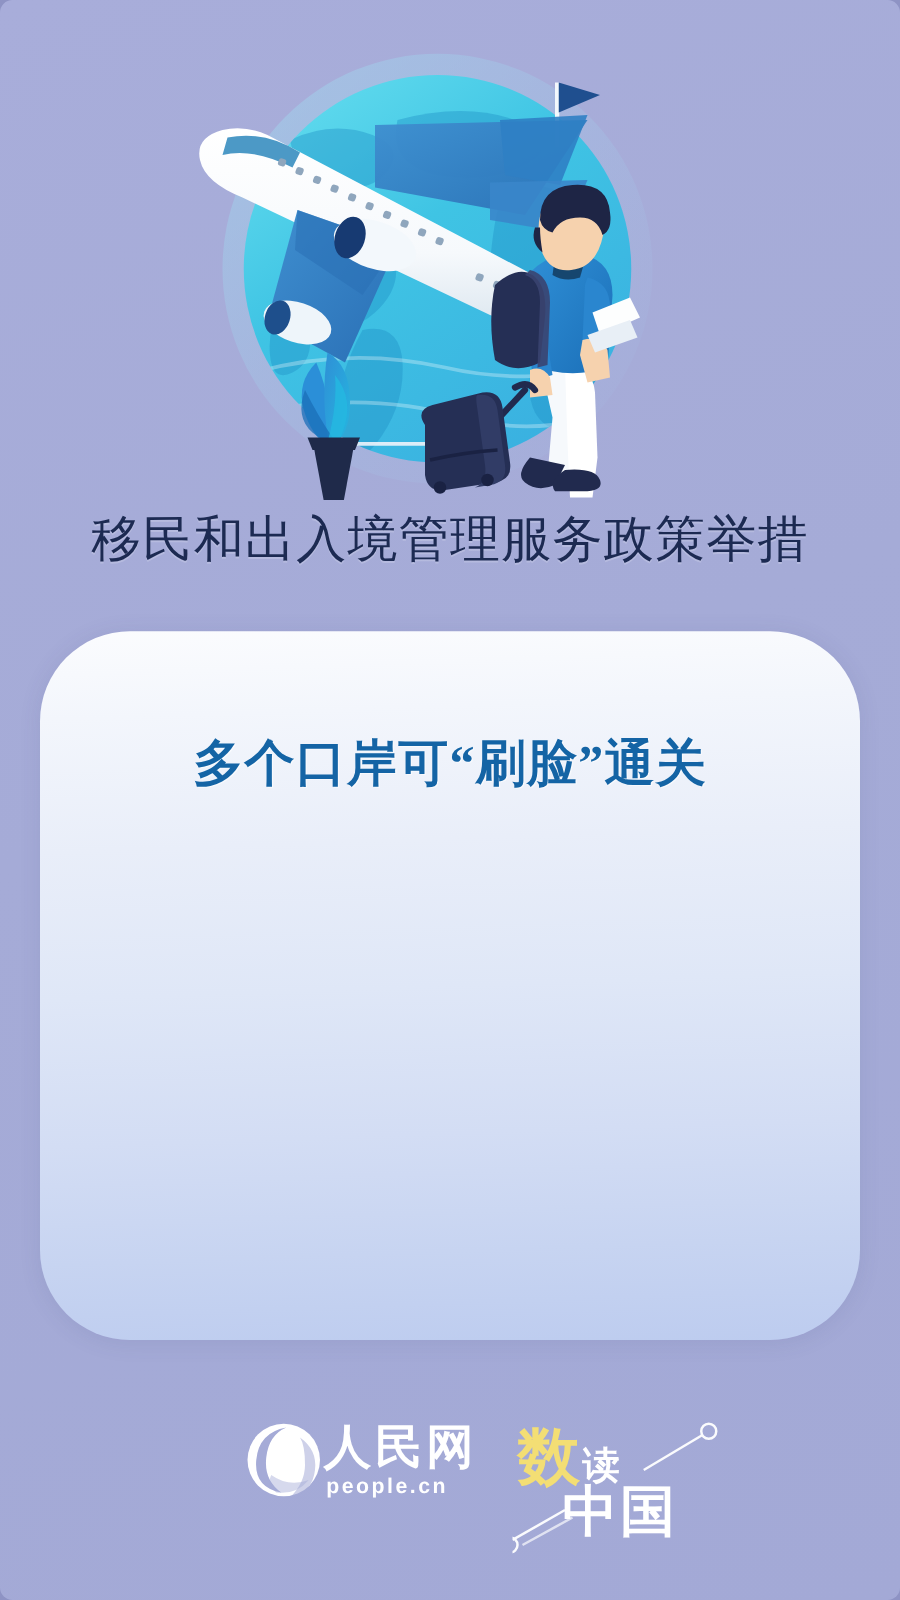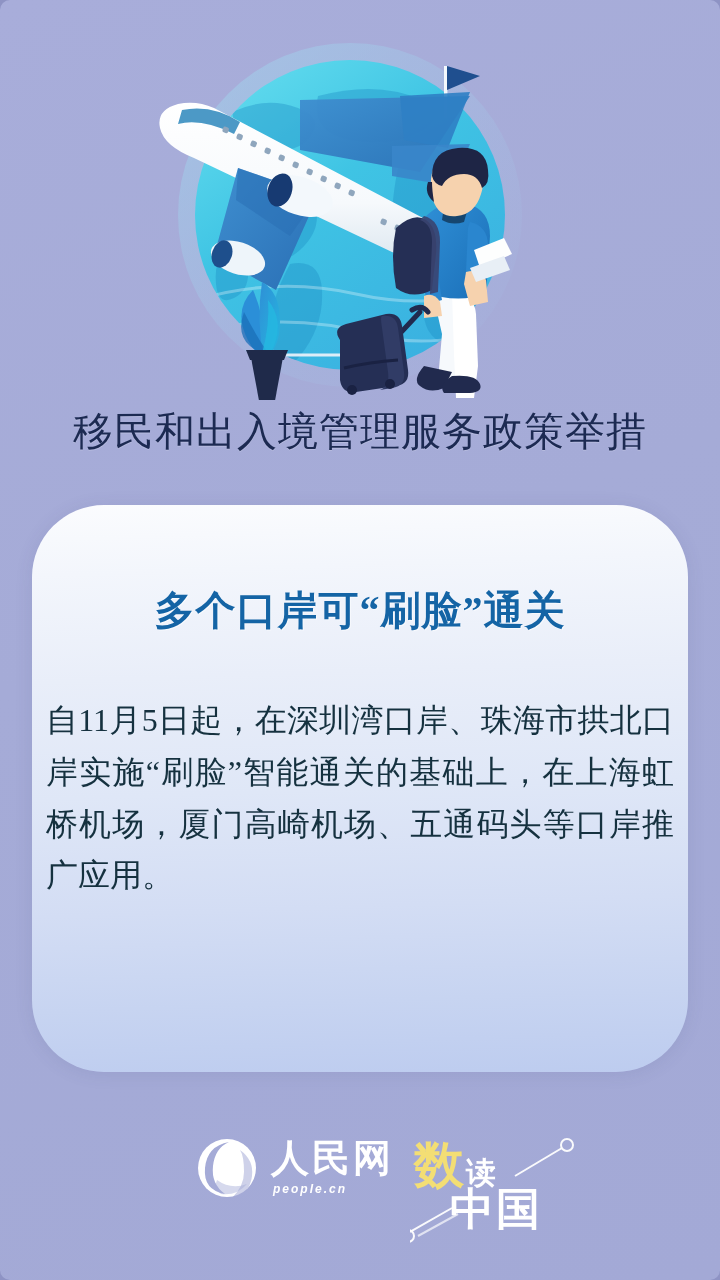--- a/index.html
+++ b/index.html
@@ -82,33 +82,32 @@
   }
   .footer-inner{
     position:relative;width:720px;height:120px;
   }
   .brand-people{
     position:absolute;left:195px;top:8px;
     display:flex;align-items:center;
   }
   .people-mark{width:64px;height:64px;flex:0 0 64px;}
   .people-text{
-    margin-left:12px;
     display:flex;flex-direction:column;align-items:flex-start;
   }
   .people-cn{
     font-size:38px;line-height:40px;color:#ffffff;
     font-family:"Liberation Serif","DejaVu Serif",serif;
     font-weight:bold;letter-spacing:3px;
   }
   .people-en{
-    font-size:12px;line-height:20px;color:#ffffff;
+    font-size:17px;line-height:20px;color:#ffffff;
     font-family:"Liberation Sans","DejaVu Sans",sans-serif;
     letter-spacing:2px;font-weight:bold;
-    margin-top:1px;margin-left:2px;font-style:italic;
+    margin-top:1px;margin-left:2px;
   }
 
   .brand-shudu{
     position:absolute;left:410px;top:0px;width:200px;height:120px;
   }
   .brand-shudu svg{position:absolute;left:0;top:0;}
   .shudu-shu{
     position:absolute;left:4px;top:12px;
     font-size:50px;line-height:50px;
     color:#f3de74;font-weight:bold;
@@ -298,21 +297,20 @@
           <circle cx="390" cy="384" r="5" fill="#1a2243"></circle>
         </g>
       </g>
     </svg>
   </div>
 
   <div class="main-title">移民和出入境管理服务政策举措</div>
 
   <div class="card">
     <div class="card-headline">多个口岸可“刷脸”通关</div>
-    <div class="card-body">自11月5日起，在深圳湾口岸、珠海市拱北口岸实施“刷脸”智能通关的基础上，在上海虹桥机场，厦门高崎机场、五通码头等口岸推广应用。</div>
   </div>
 
   <div class="footer">
     <div class="footer-inner">
 
       <div class="brand-people">
         <span class="people-mark">
           <svg viewBox="0 0 64 64" width="64" height="64" xmlns="http://www.w3.org/2000/svg">
             <circle cx="32" cy="32" r="29" fill="#ffffff"></circle>
             <path d="M34 6 q-22 4 -24 26 q-2 22 20 26 q-14 -10 -12 -28 q2 -18 16 -24z" fill="#a5abd7"></path>

